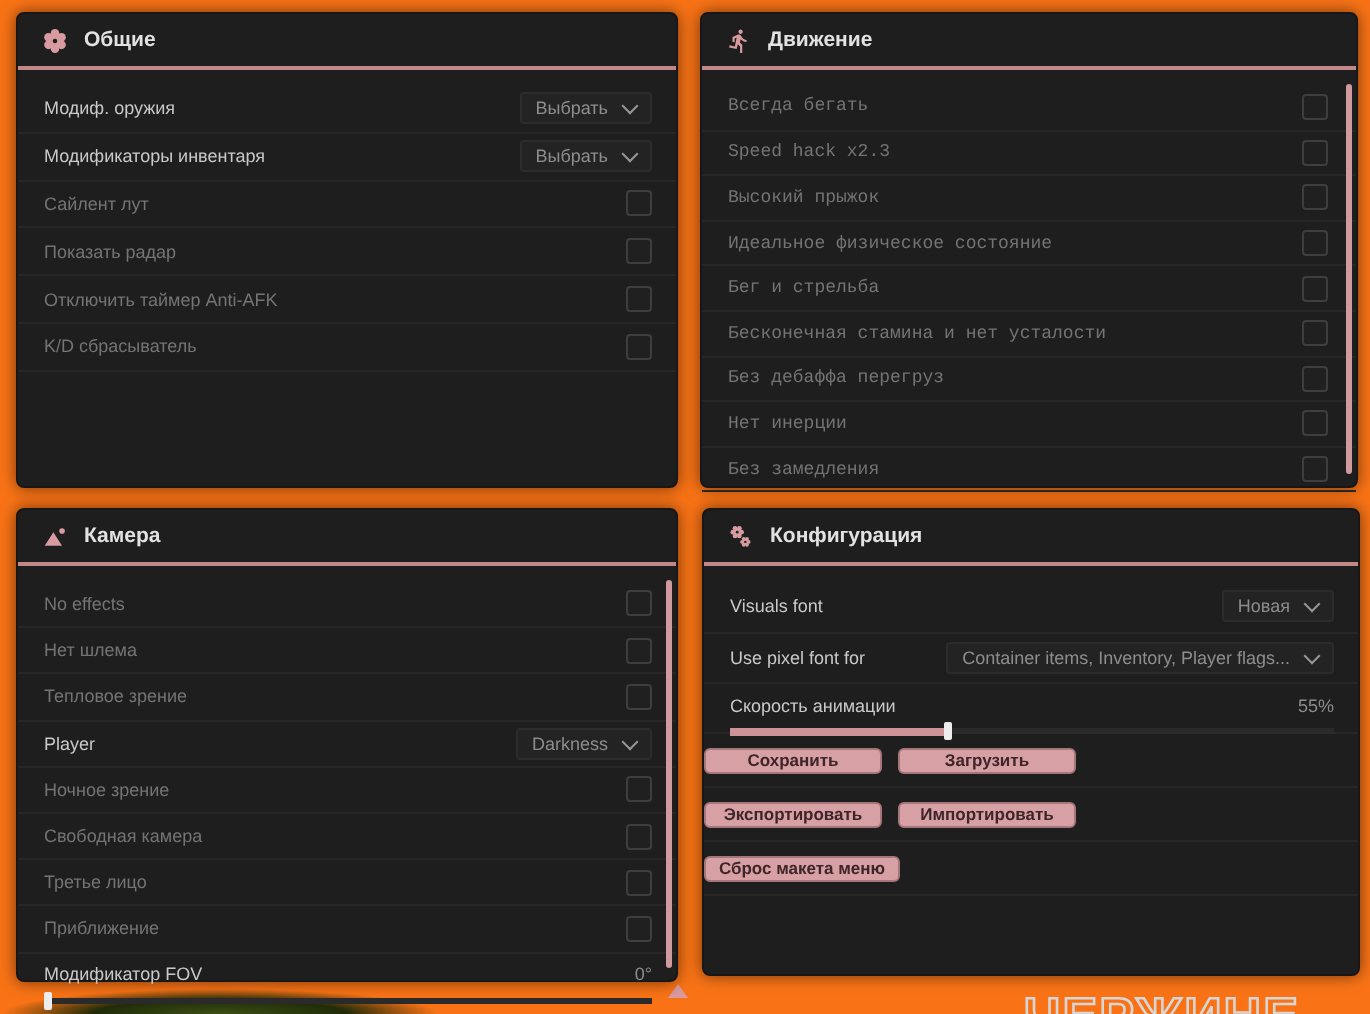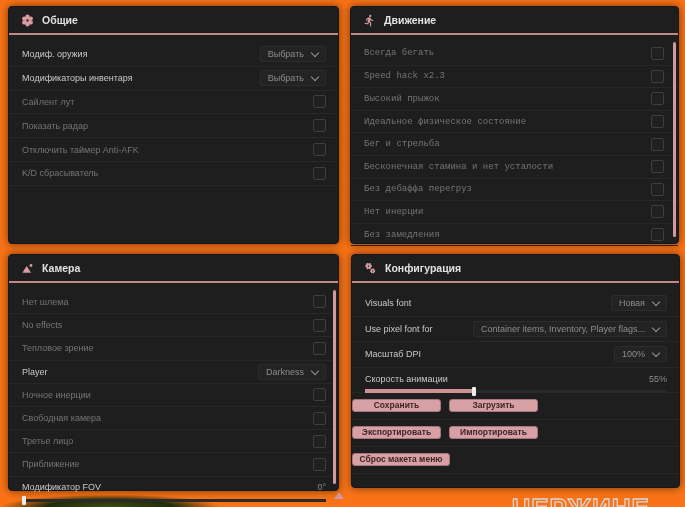--- a/index.html
+++ b/index.html
@@ -201,40 +201,40 @@
   <div class="panel panel-camera p-camera">
     <div class="panel-header">
       <svg class="hicon" viewBox="0 0 24 24">
         <path fill="#d89ba0" d="M2.5 20 L10.5 7.5 L18.5 20 Z"></path>
         <circle cx="18.5" cy="6.5" r="2.6" fill="#d89ba0"></circle>
       </svg>
       <span class="panel-title">Камера</span>
     </div>
     <div class="rows">
       <div class="row">
+        <span class="lbl">No effects</span>
+        <span class="cb"></span>
+      </div>
+      <div class="row">
         <span class="lbl">Нет шлема</span>
         <span class="cb"></span>
       </div>
       <div class="row">
-        <span class="lbl">No effects</span>
-        <span class="cb"></span>
-      </div>
-      <div class="row">
         <span class="lbl">Тепловое зрение</span>
         <span class="cb"></span>
       </div>
       <div class="row">
         <span class="lbl bright">Player</span>
         <span class="dd">
           <span class="val">Darkness</span>
           <i class="chev"></i>
         </span>
       </div>
       <div class="row">
-        <span class="lbl">Ночное инерции</span>
+        <span class="lbl">Ночное зрение</span>
         <span class="cb"></span>
       </div>
       <div class="row">
         <span class="lbl">Свободная камера</span>
         <span class="cb"></span>
       </div>
       <div class="row">
         <span class="lbl">Третье лицо</span>
         <span class="cb"></span>
       </div>
@@ -288,27 +288,20 @@
           <i class="chev"></i>
         </span>
       </div>
       <div class="row row-dd">
         <span class="lbl bright">Use pixel font for</span>
         <span class="dd">
           <span class="val">Container items, Inventory, Player flags...</span>
           <i class="chev"></i>
         </span>
       </div>
-      <div class="row row-dd">
-        <span class="lbl bright">Масштаб DPI</span>
-        <span class="dd">
-          <span class="val">100%</span>
-          <i class="chev"></i>
-        </span>
-      </div>
       <div class="anim-block" style="border-top:1px solid #272727;">
         <div class="anim-top">
           <span class="lbl bright">Скорость анимации</span>
           <span class="val">55%</span>
         </div>
         <div class="slider">
           <div class="track"></div>
           <div class="fill anim-fill"></div>
           <div class="handle anim-handle"></div>
         </div>

